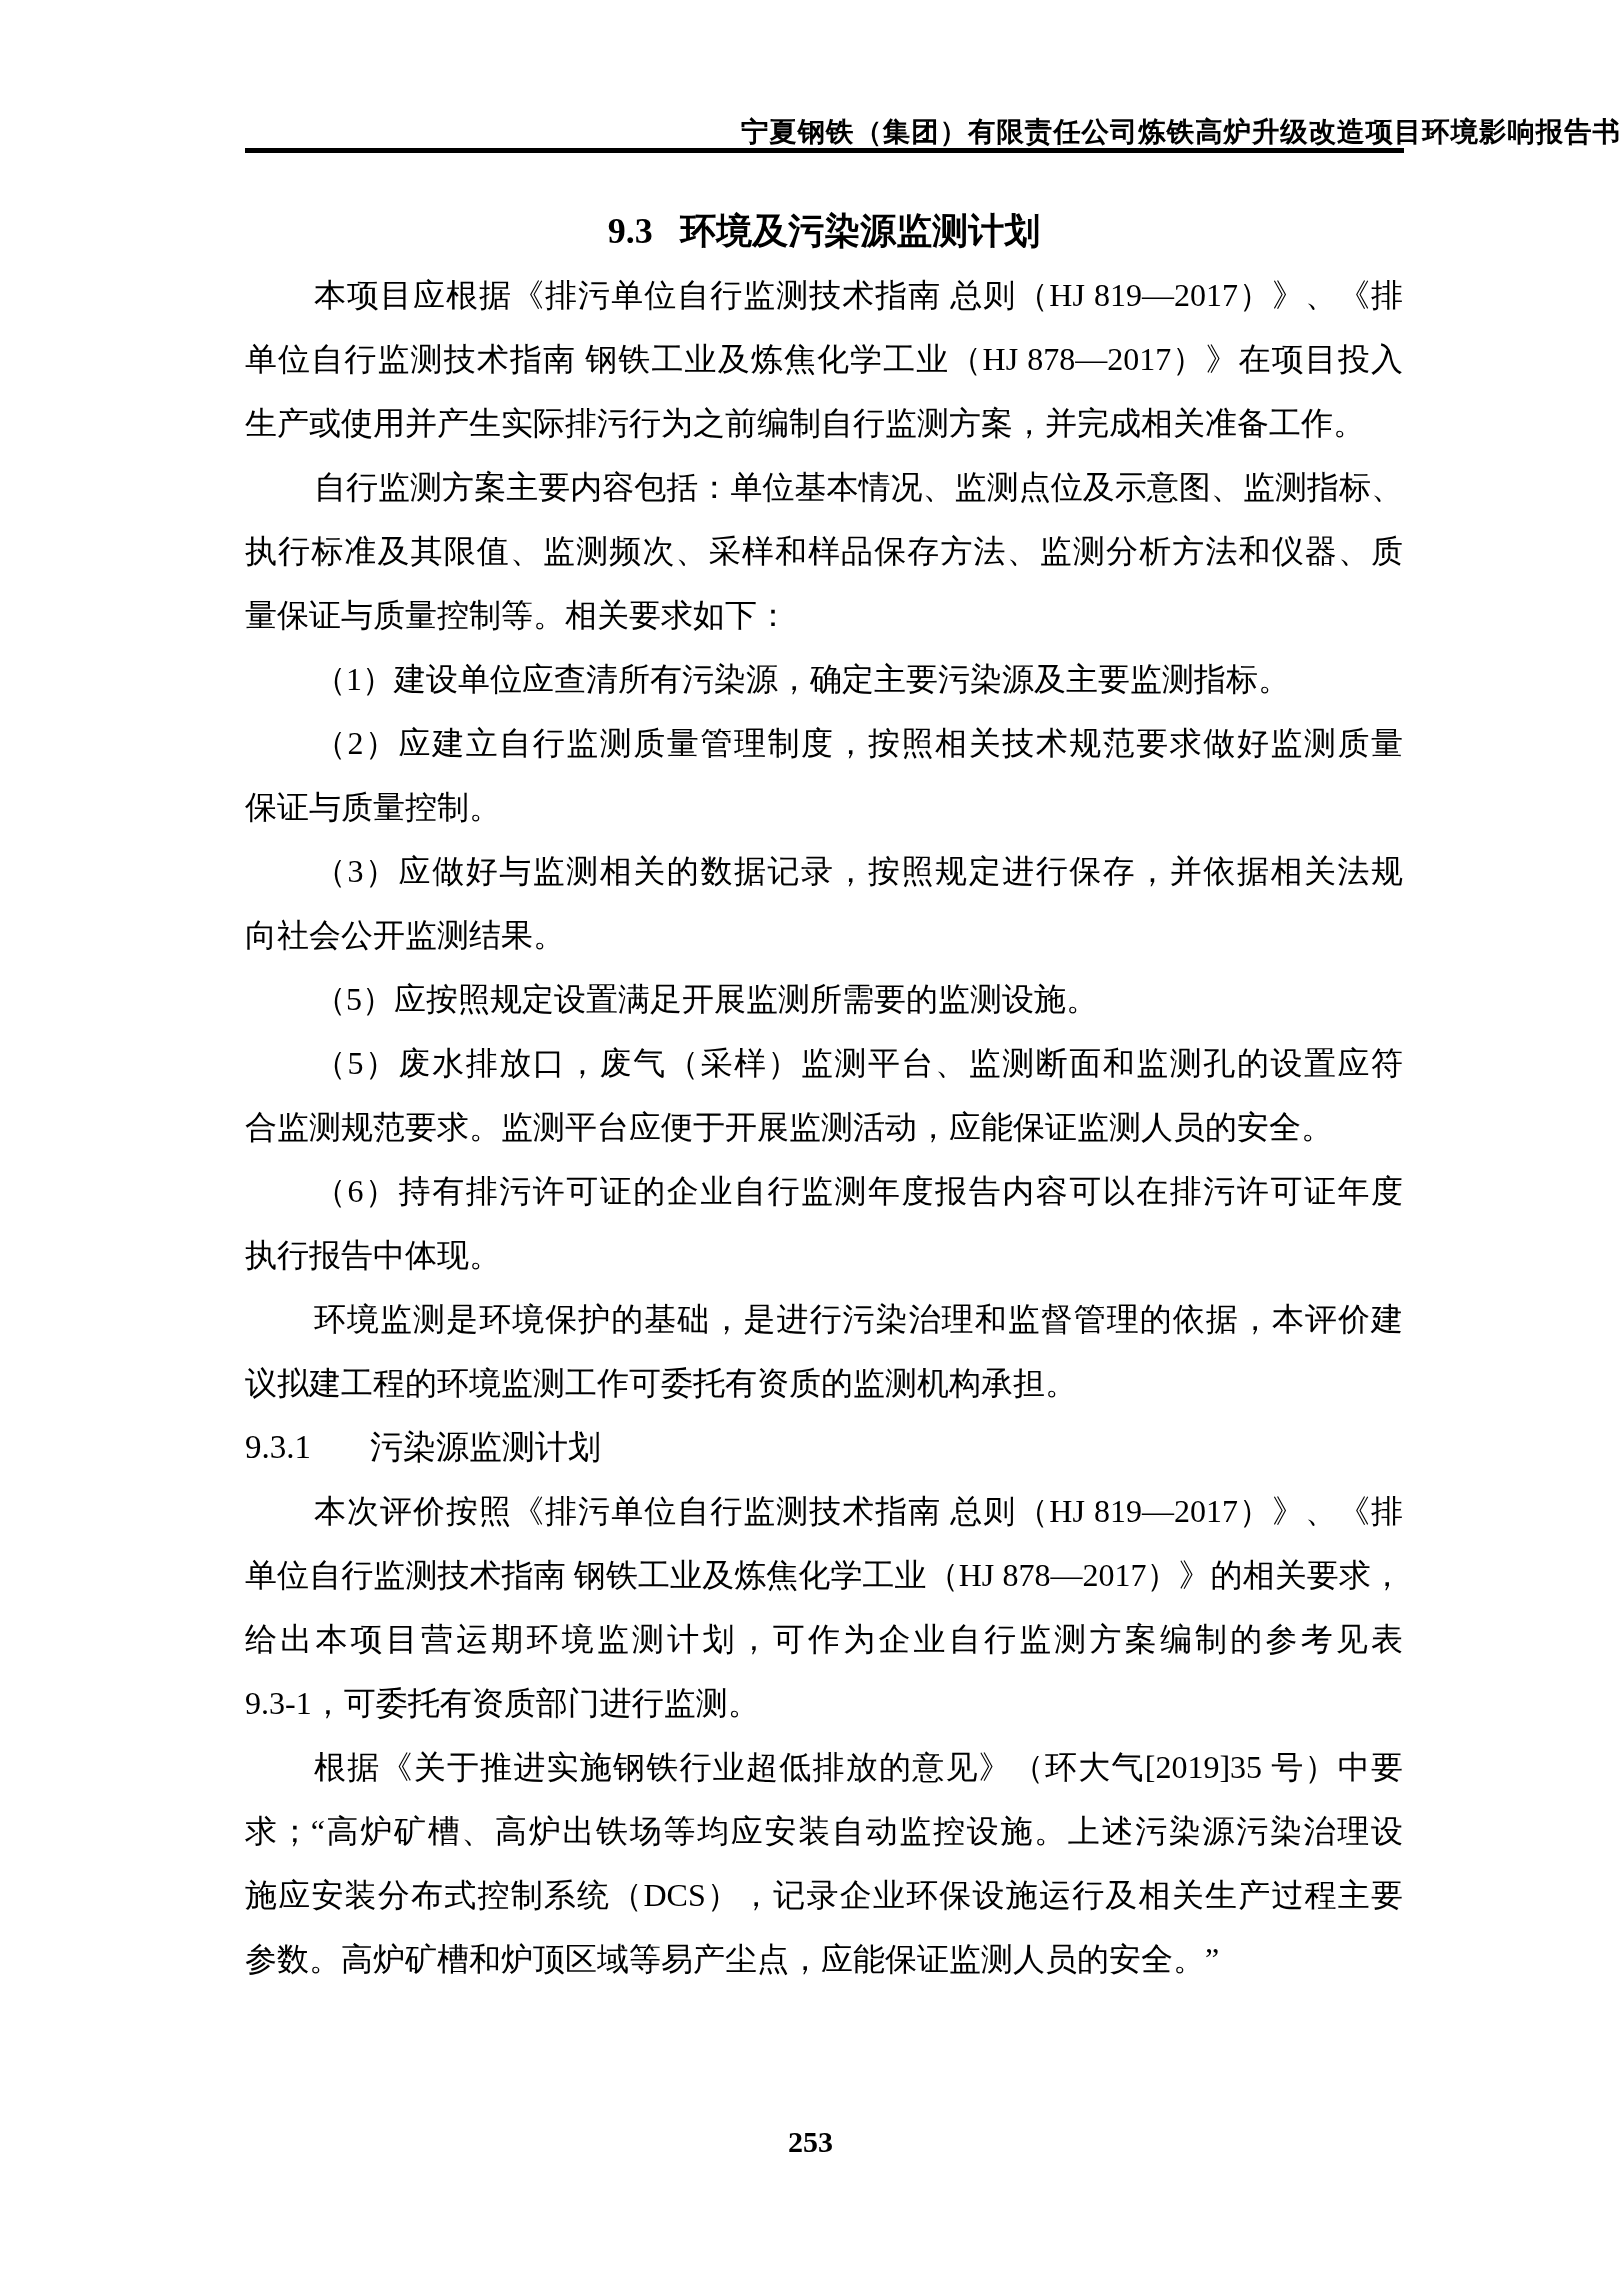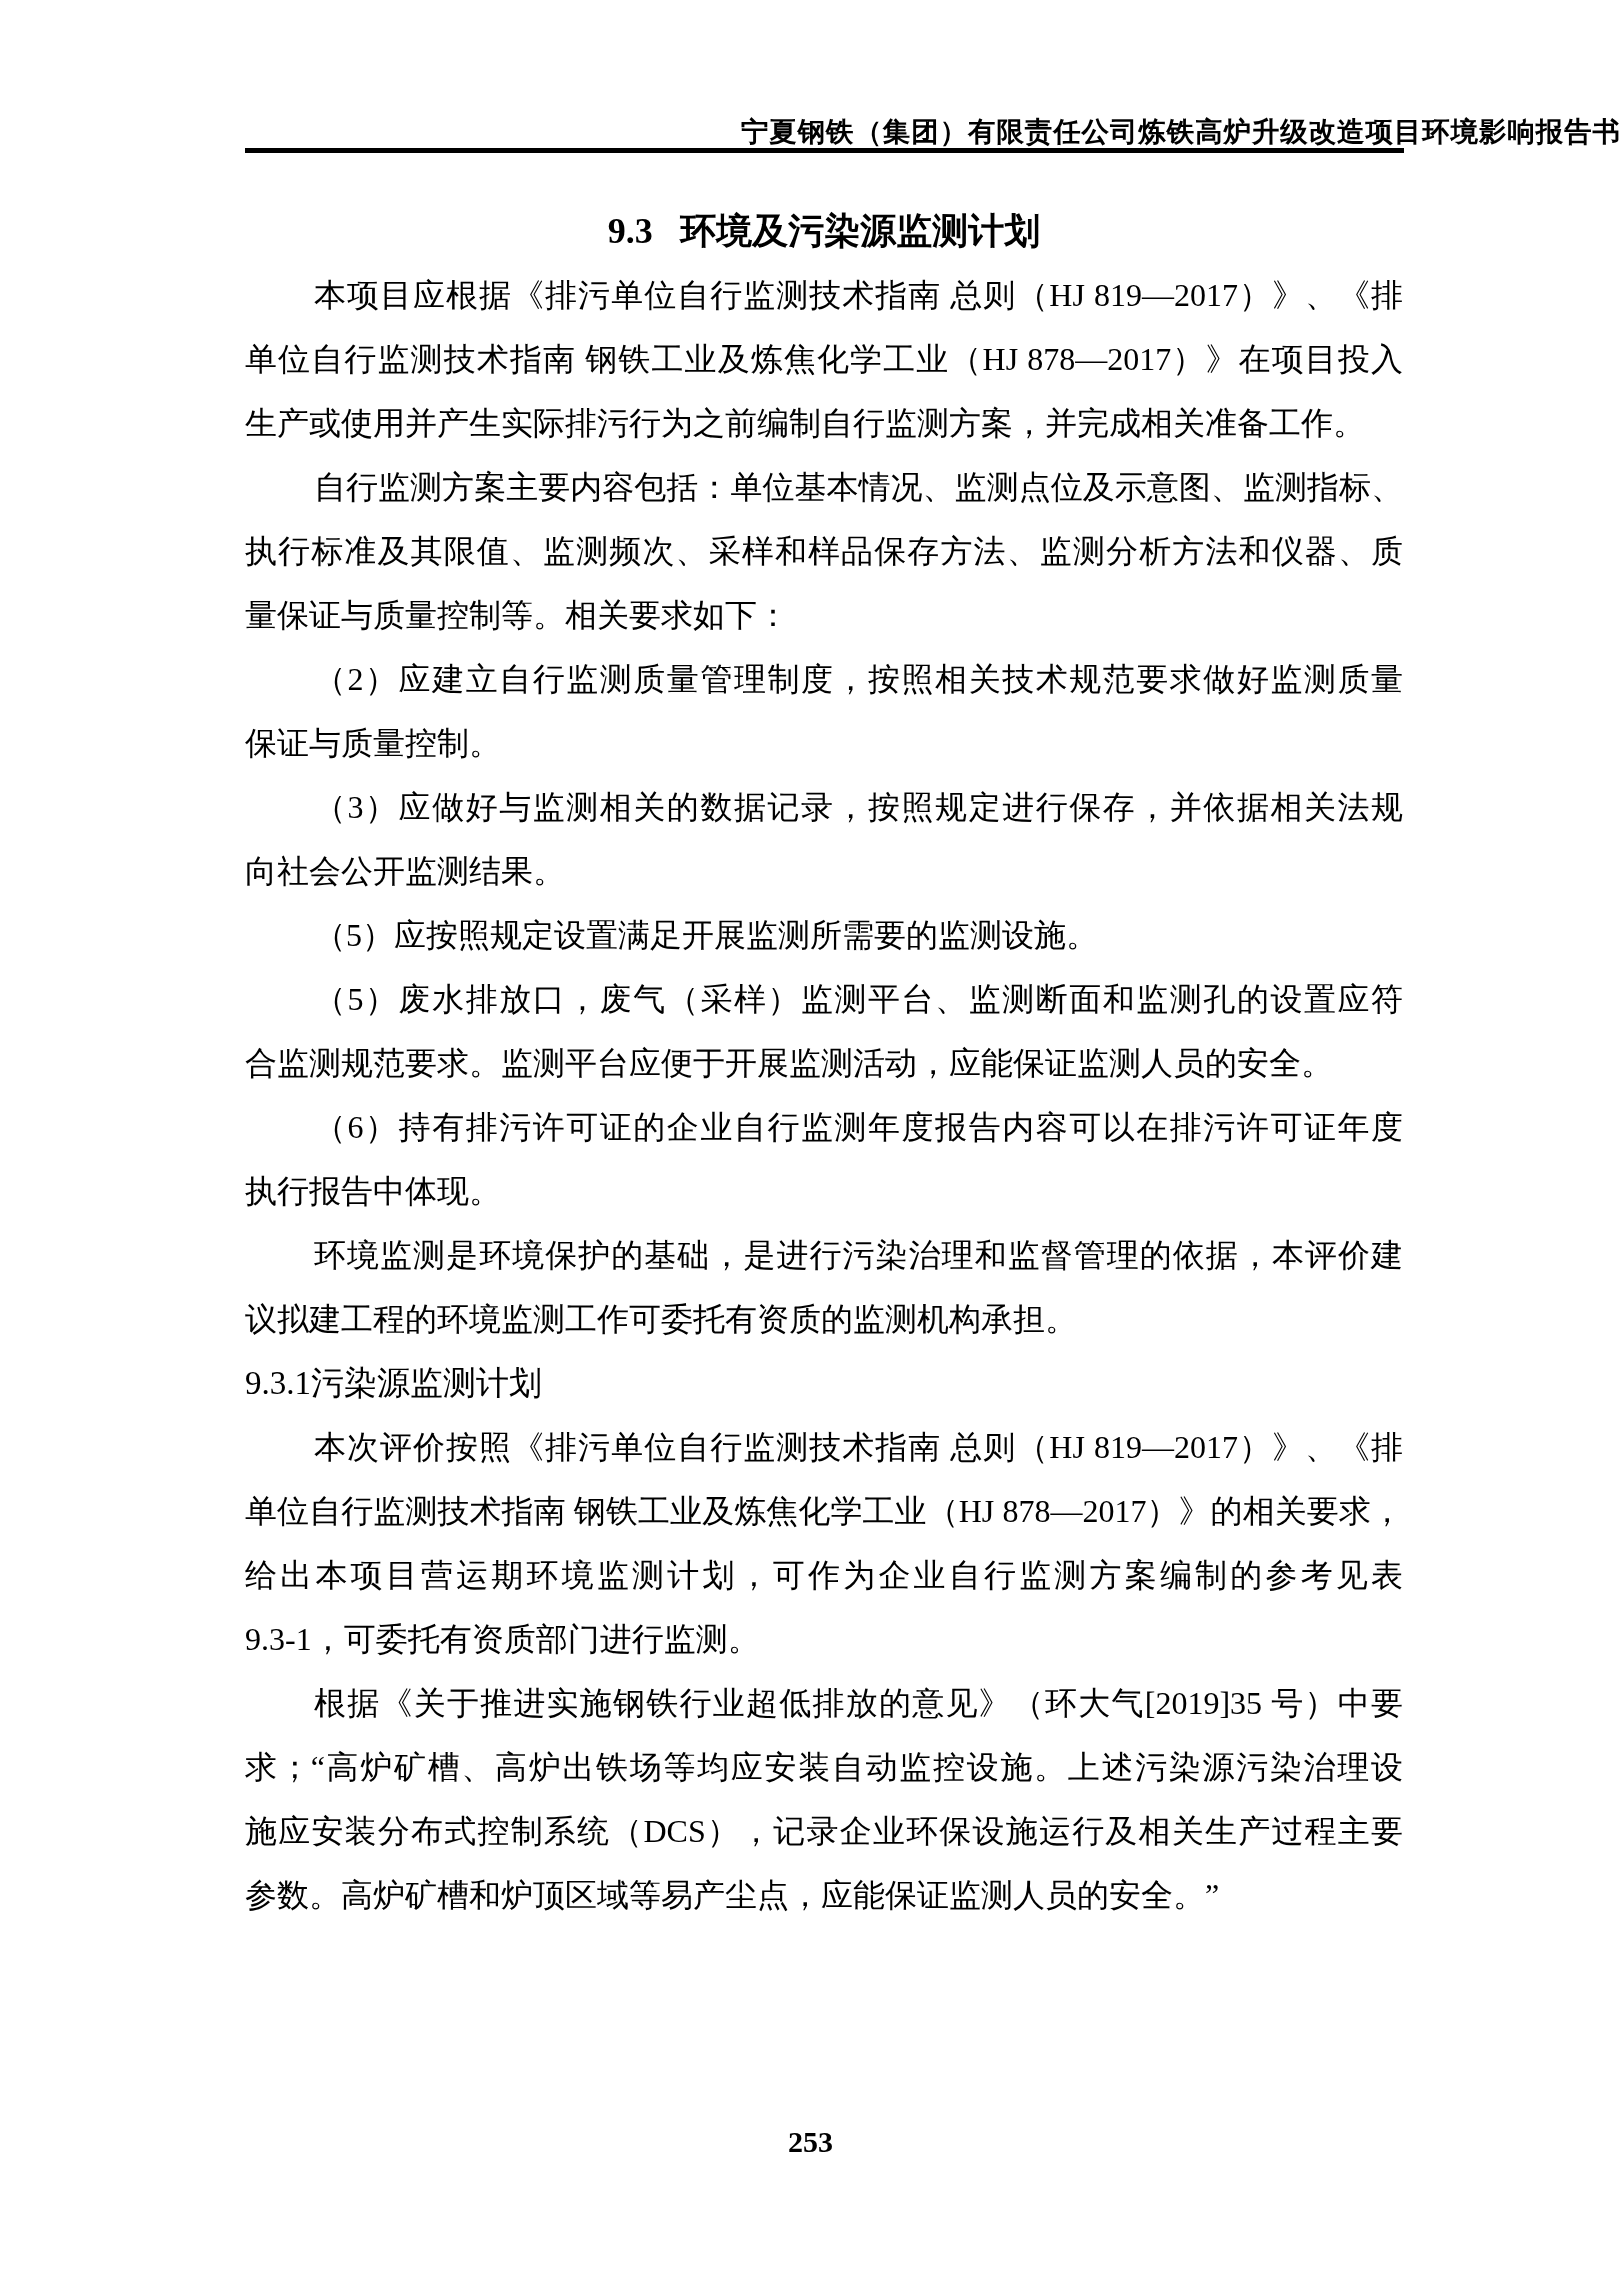--- a/index.html
+++ b/index.html
@@ -23,41 +23,42 @@
   }
   .line {
     height:64px; line-height:64px; font-size:32px;
     overflow:hidden; white-space:normal;
   }
   .line.just { text-align:justify; text-align-last:justify; }
   .line.indent { text-indent:69px; }
   .line.h2 { font-size:36px; font-weight:bold;text-align:center; }
   .line.h2 .num { margin-right:27.4px; }
   .line.h3 { font-size:33px; }
-  .line.h3 .num { }
+  .line.h3 .num { margin-right:59px; }
   .page-footer {
     position:absolute; top:2125px; left:0; width:1621px;
     text-align:center; font-size:30px; font-weight:bold;
   }
 </style>
 </head>
 <body>
 
 <div class="page-header-title">宁夏钢铁（集团）有限责任公司炼铁高炉升级改造项目环境影响报告书</div>
 
 <div class="header-rule"></div>
 
 <div class="doc-body">
     <div class="line h2"><span class="num">9.3</span><span>环境及污染源监测计划</span></div>
     <div class="line body indent just">本项目应根据《排污单位自行监测技术指南 总则（HJ 819—2017）》、《排污</div>
     <div class="line body just">单位自行监测技术指南 钢铁工业及炼焦化学工业（HJ 878—2017）》在项目投入</div>
     <div class="line body">生产或使用并产生实际排污行为之前编制自行监测方案，并完成相关准备工作。</div>
     <div class="line body indent just">自行监测方案主要内容包括：单位基本情况、监测点位及示意图、监测指标、</div>
     <div class="line body just">执行标准及其限值、监测频次、采样和样品保存方法、监测分析方法和仪器、质</div>
     <div class="line body">量保证与质量控制等。相关要求如下：</div>
+    <div class="line body indent">（1）建设单位应查清所有污染源，确定主要污染源及主要监测指标。</div>
     <div class="line body indent just">（2）应建立自行监测质量管理制度，按照相关技术规范要求做好监测质量</div>
     <div class="line body">保证与质量控制。</div>
     <div class="line body indent just">（3）应做好与监测相关的数据记录，按照规定进行保存，并依据相关法规</div>
     <div class="line body">向社会公开监测结果。</div>
     <div class="line body indent">（5）应按照规定设置满足开展监测所需要的监测设施。</div>
     <div class="line body indent just">（5）废水排放口，废气（采样）监测平台、监测断面和监测孔的设置应符</div>
     <div class="line body">合监测规范要求。监测平台应便于开展监测活动，应能保证监测人员的安全。</div>
     <div class="line body indent just">（6）持有排污许可证的企业自行监测年度报告内容可以在排污许可证年度</div>
     <div class="line body">执行报告中体现。</div>
     <div class="line body indent just">环境监测是环境保护的基础，是进行污染治理和监督管理的依据，本评价建</div>

